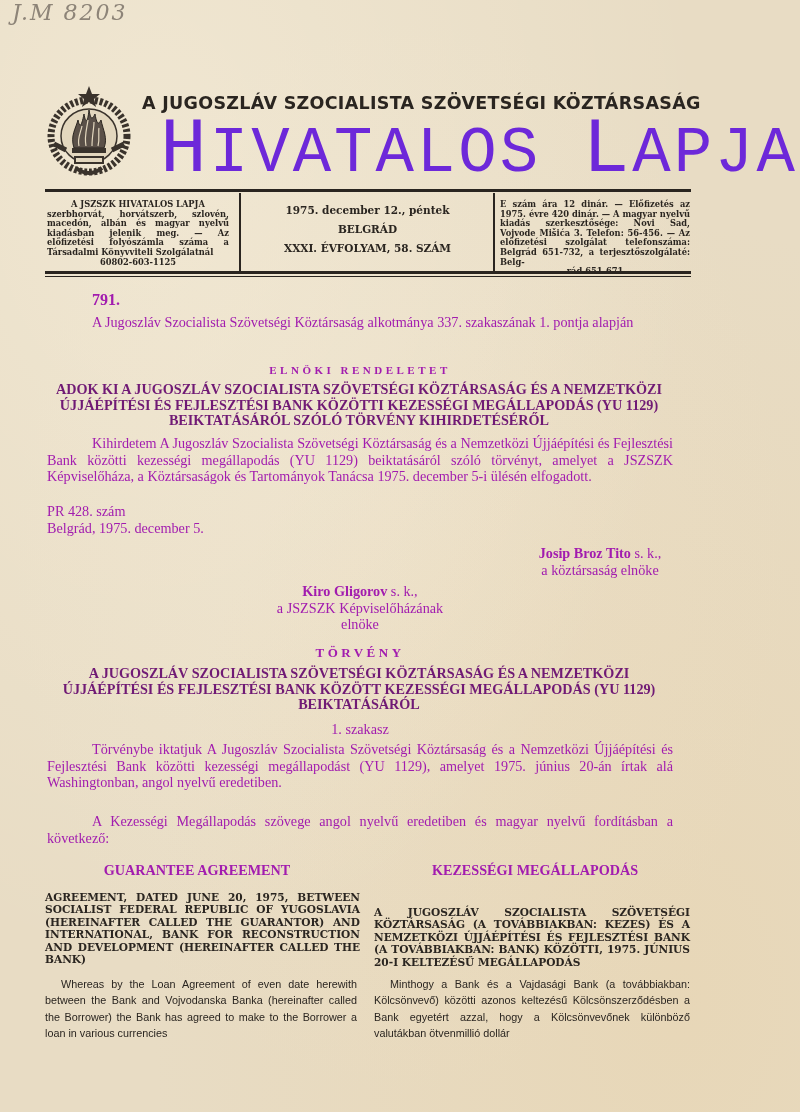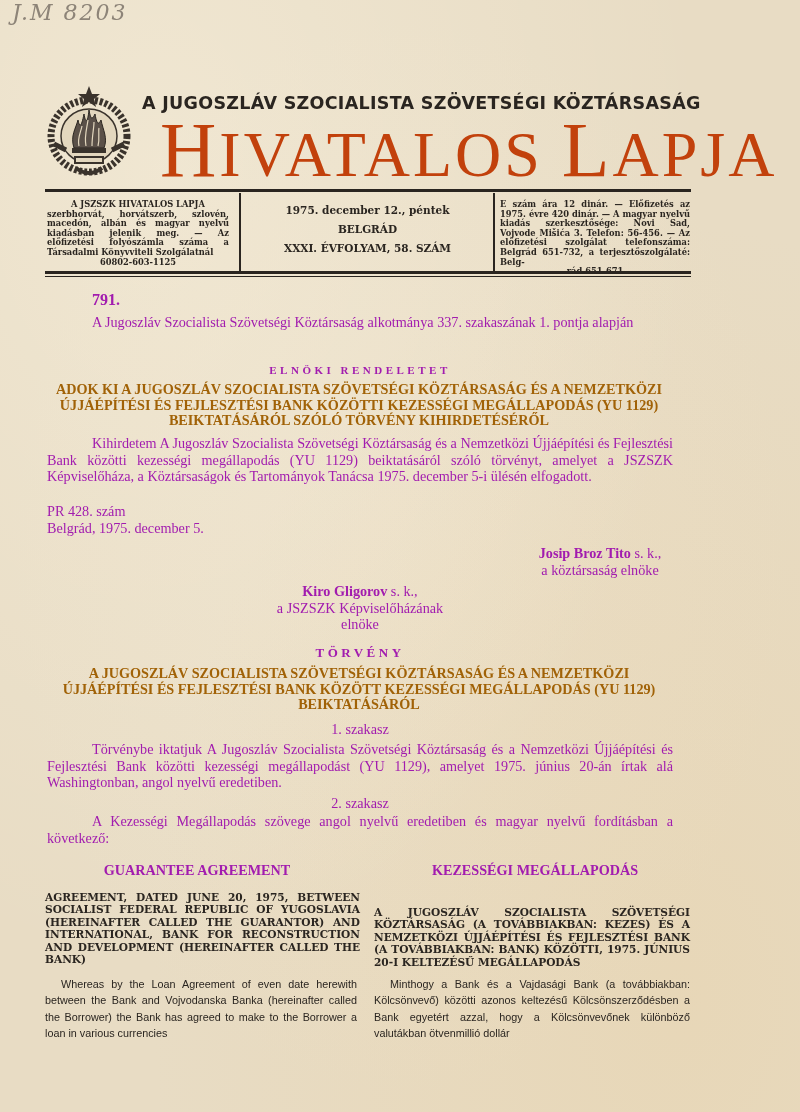--- a/index.html
+++ b/index.html
@@ -22,22 +22,22 @@
   }
   .emblem { position: absolute; left: 46px; top: 84px; width: 86px; height: 98px; }
   .masthead-super {
     position: absolute; left: 142px; top: 93px; width: 560px;
     font-family: "DejaVu Sans", sans-serif; font-weight: bold;
     font-size: 17.5px; letter-spacing: 0.3px; color: #2a2520;
     white-space: nowrap;
   }
   .masthead-title {
     position: absolute; left: 160px; top: 118px; width: 540px;
-    font-family: Liberation Serif, serif;
-    font-size: 64px; line-height: 64px; color: #c2410c;
+    font-family: Liberation Mono, monospace;
+    font-size: 64px; line-height: 64px; color: #6d28d9;
     letter-spacing: 3px; white-space: nowrap;
     transform: scaleY(1.0);
   }
   .masthead-title .cap { font-size: 78px; }
   .rule-thick { position: absolute; left: 45px; width: 646px; height: 3px; background: #2a2520; }
   .rule-thin  { position: absolute; left: 45px; width: 646px; height: 1px; background: #2a2520; }
   .info-col {
     position: absolute; top: 200px;
     font-family: "DejaVu Serif", serif; font-weight: bold;
     font-size: 8.3px; line-height: 9.6px; color: #2a2520;
@@ -53,21 +53,21 @@
 
   .body-text { font-size: 14.2px; line-height: 16.5px; color: #a21caf; }
   .abs { position: absolute; }
   .center { text-align: center; }
   .bold { font-weight: bold; }
   .justify { text-align: justify; }
   .indent { text-indent: 45px; }
   .spaced { letter-spacing: 3.5px; }
   .headline {
     font-family: "Liberation Serif", serif; font-weight: bold;
-    font-size: 14.2px; line-height: 15.5px; text-align: center; color: #a16207;
+    font-size: 14.2px; line-height: 15.5px; text-align: center; color: #701a75;
   }
   .small-bold {
     font-family: "DejaVu Serif", serif; font-weight: bold;
     font-size: 10.6px; line-height: 12.4px; color: #2a2520;
   }
   .col-text {
     font-family: Liberation Sans, sans-serif;
     font-size: 10.8px; line-height: 16.3px; color: #2a2520;
     text-align: justify;
   }
@@ -142,21 +142,20 @@
     <div>a JSZSZK Képviselőházának</div>
     <div>elnöke</div>
   </div>
 
   <div class="abs body-text bold center spaced" style="left:47px; top:645px; width:626px; font-size:13px;">TÖRVÉNY</div>
   <div class="abs headline" style="left:45px; top:666px; width:628px;">A JUGOSZLÁV SZOCIALISTA SZÖVETSÉGI KÖZTÁRSASÁG ÉS A NEMZETKÖZI ÚJJÁÉPÍTÉSI ÉS FEJLESZTÉSI BANK KÖZÖTT KEZESSÉGI MEGÁLLAPODÁS (YU 1129) BEIKTATÁSÁRÓL</div>
 
   <div class="abs body-text center" style="left:47px; top:721px; width:626px;">1. szakasz</div>
   <div class="abs body-text justify indent" style="left:47px; top:741px; width:626px;">Törvénybe iktatjuk A Jugoszláv Szocialista Szövetségi Köztársaság és a Nemzetközi Újjáépítési és Fejlesztési Bank közötti kezességi megállapodást (YU 1129), amelyet 1975. június 20-án írtak alá Washingtonban, angol nyelvű eredetiben.</div>
 
-  <div class="abs body-text center" style="left:47px; top:795px; width:626px;">2. szakasz</div>
   <div class="abs body-text justify indent" style="left:47px; top:813px; width:626px;">A Kezességi Megállapodás szövege angol nyelvű eredetiben és magyar nyelvű fordításban a következő:</div>
 
   <div class="abs body-text bold center" style="left:47px; top:862px; width:300px;">GUARANTEE AGREEMENT</div>
   <div class="abs small-bold justify" style="left:45px; top:891px; width:315px;">AGREEMENT, DATED JUNE 20, 1975, BETWEEN SOCIALIST FEDERAL REPUBLIC OF YUGOSLAVIA (HEREINAFTER CALLED THE GUARANTOR) AND INTERNATIONAL, BANK FOR RECONSTRUCTION AND DEVELOPMENT (HEREINAFTER CALLED THE BANK)</div>
   <div class="abs col-text" style="left:45px; top:976px; width:312px; text-indent:16px;">Whereas by the Loan Agreement of even date herewith between the Bank and Vojvodanska Banka (hereinafter called the Borrower) the Bank has agreed to make to the Borrower a loan in various currencies</div>
 
   <div class="abs body-text bold center" style="left:370px; top:862px; width:330px;">KEZESSÉGI MEGÁLLAPODÁS</div>
   <div class="abs small-bold justify" style="left:374px; top:906px; width:316px;">A JUGOSZLÁV SZOCIALISTA SZÖVETSÉGI KÖZTÁRSASÁG (A TOVÁBBIAKBAN: KEZES) ÉS A NEMZETKÖZI ÚJJÁÉPÍTÉSI ÉS FEJLESZTÉSI BANK (A TOVÁBBIAKBAN: BANK) KÖZÖTTI, 1975. JÚNIUS 20-I KELTEZÉSŰ MEGÁLLAPODÁS</div>
   <div class="abs col-text" style="left:374px; top:976px; width:316px; text-indent:16px;">Minthogy a Bank és a Vajdasági Bank (a továbbiakban: Kölcsönvevő) közötti azonos keltezésű Kölcsönszerződésben a Bank egyetért azzal, hogy a Kölcsönvevőnek különböző valutákban ötvenmillió dollár</div>
 

